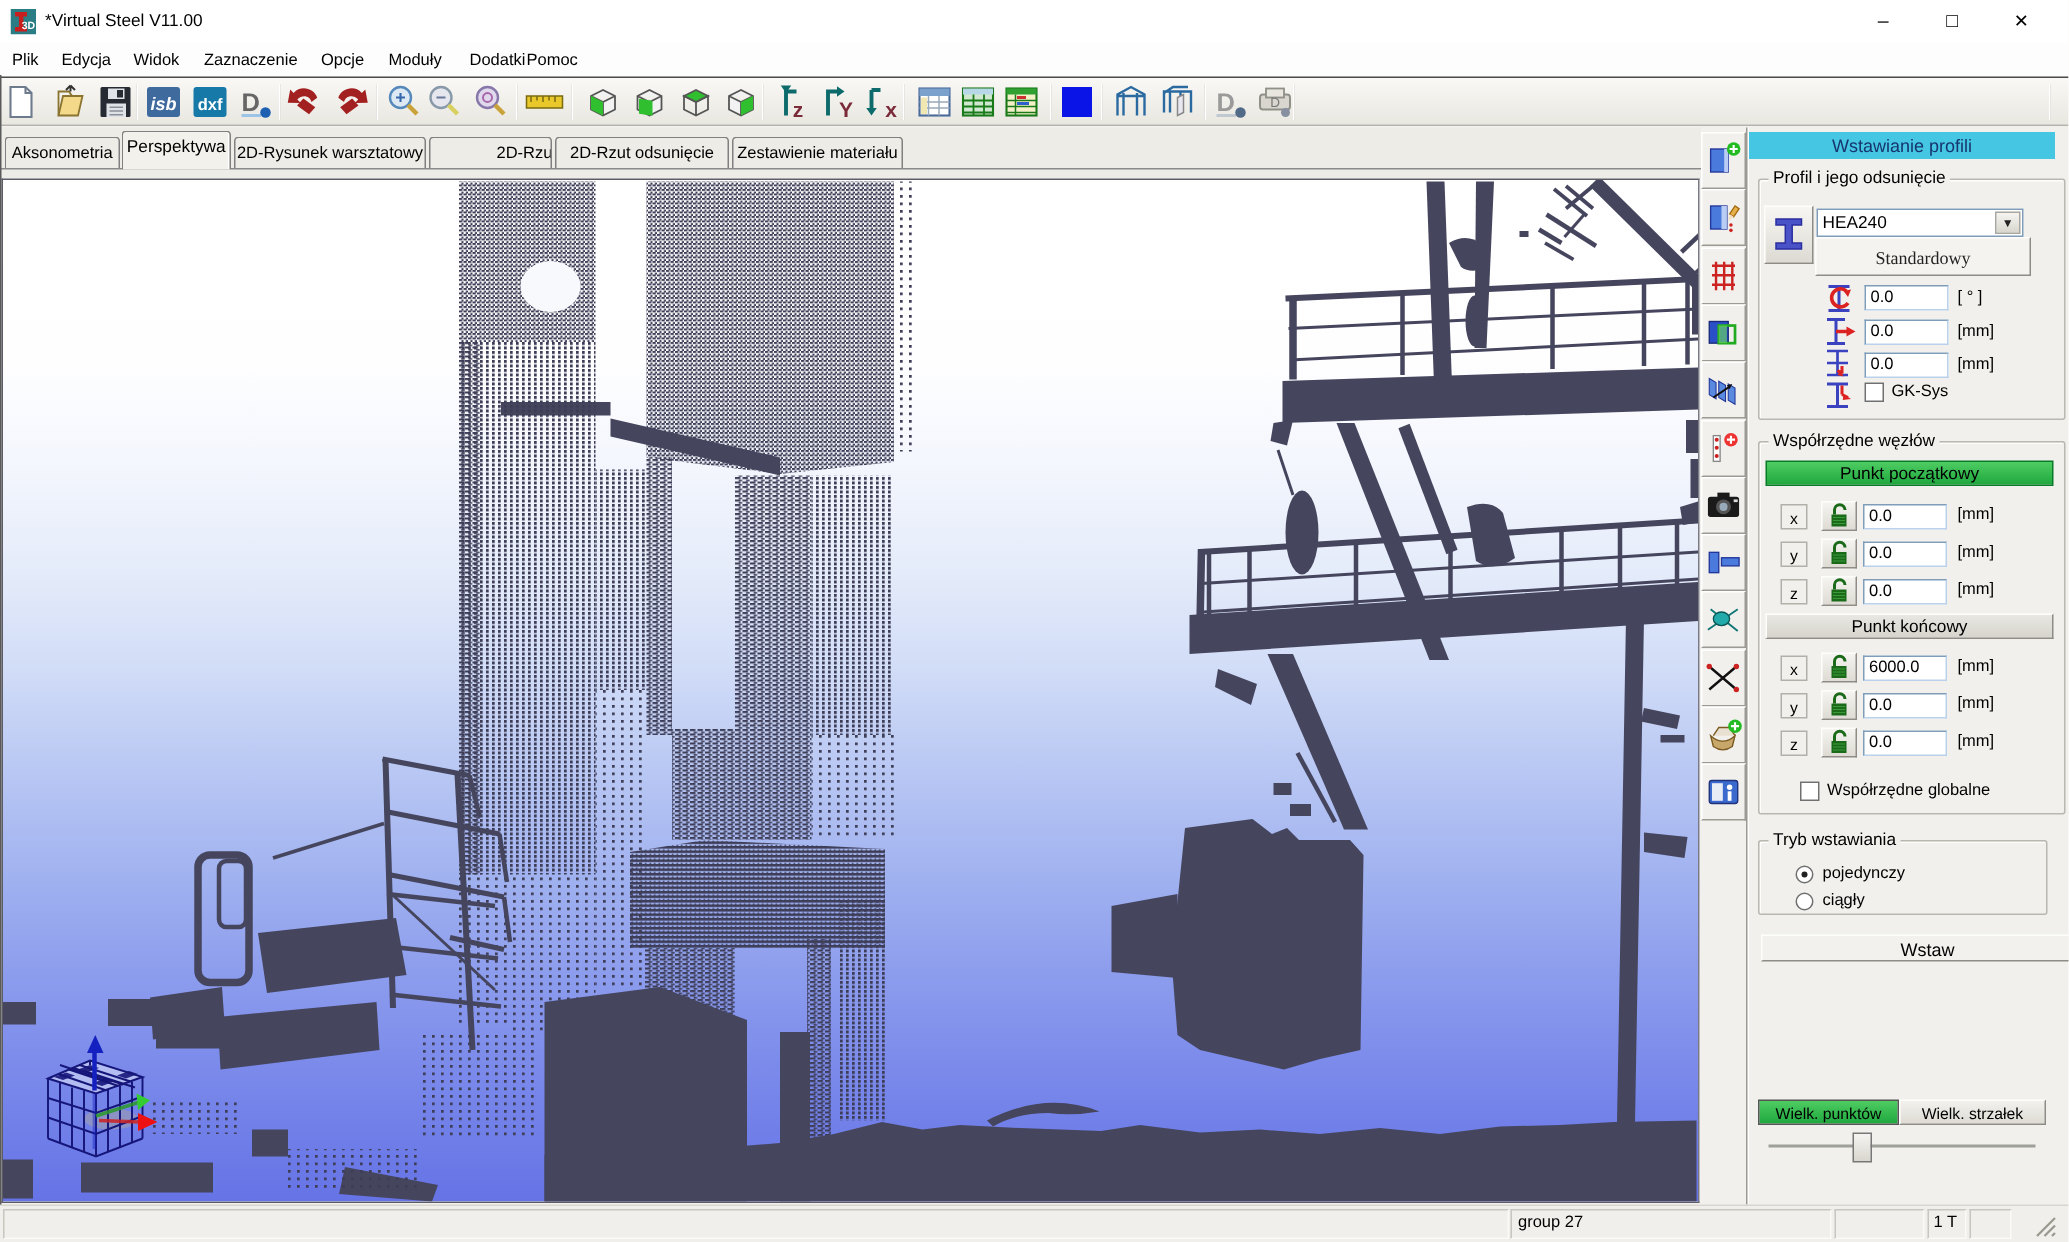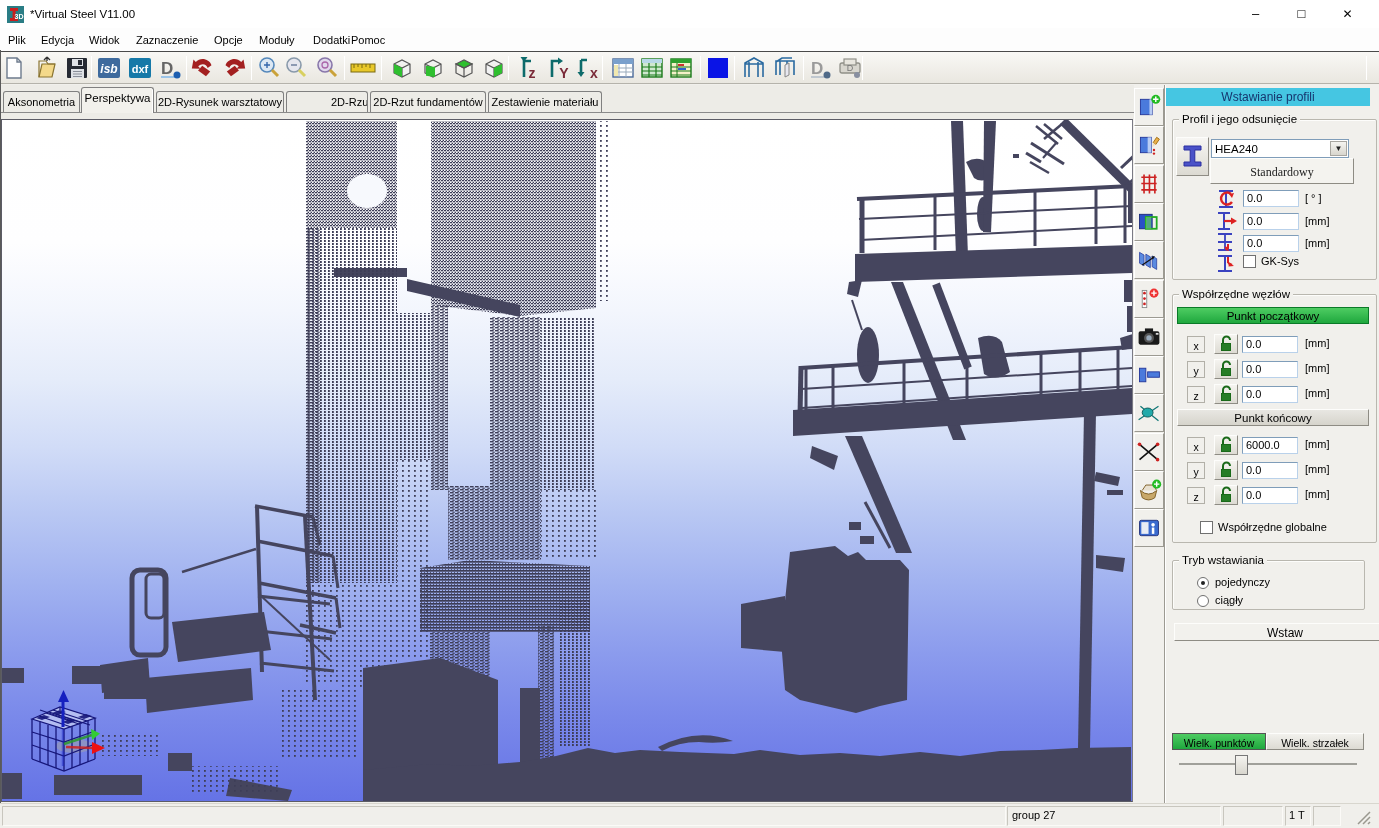--- a/index.html
+++ b/index.html
@@ -197,21 +197,21 @@
     <div class="tsep" style="left:803px;"></div>
     <div class="tsep" style="left:862px;"></div>
     <div class="tsep" style="left:1366px;"></div>
   </div>
   <div id="tabbar">
     <div id="tabline"></div>
     <div class="tab" style="left:3px; width:77px;">Aksonometria</div>
     <div class="tab active" style="left:81px; width:73px;">Perspektywa</div>
     <div class="tab" style="left:156px; width:128px;">2D-Rysunek warsztatowy</div>
     <div class="tab" style="left:286px; width:82px;padding-left:44px;">2D-Rzut ogólny</div>
-    <div class="tab" style="left:370px; width:116px;">2D-Rzut fundamentów</div>
+    <div class="tab" style="left:370px; width:116px;">2D-Rzut odsunięcie</div>
     <div class="tab" style="left:488px; width:114px;">Zestawienie materiału</div>
   </div>
   <div id="viewport">
   <svg width="1130" height="681" viewBox="2 120 1130 681" preserveAspectRatio="none">
     <defs>
       <linearGradient id="bg" x1="0" y1="120" x2="0" y2="801" gradientUnits="userSpaceOnUse">
         <stop offset="0" stop-color="#ffffff"></stop>
             <stop offset="0.18" stop-color="#fefeff"></stop>
         <stop offset="0.28" stop-color="#f3f6fd"></stop>
             <stop offset="0.38" stop-color="#e5ecfa"></stop>

